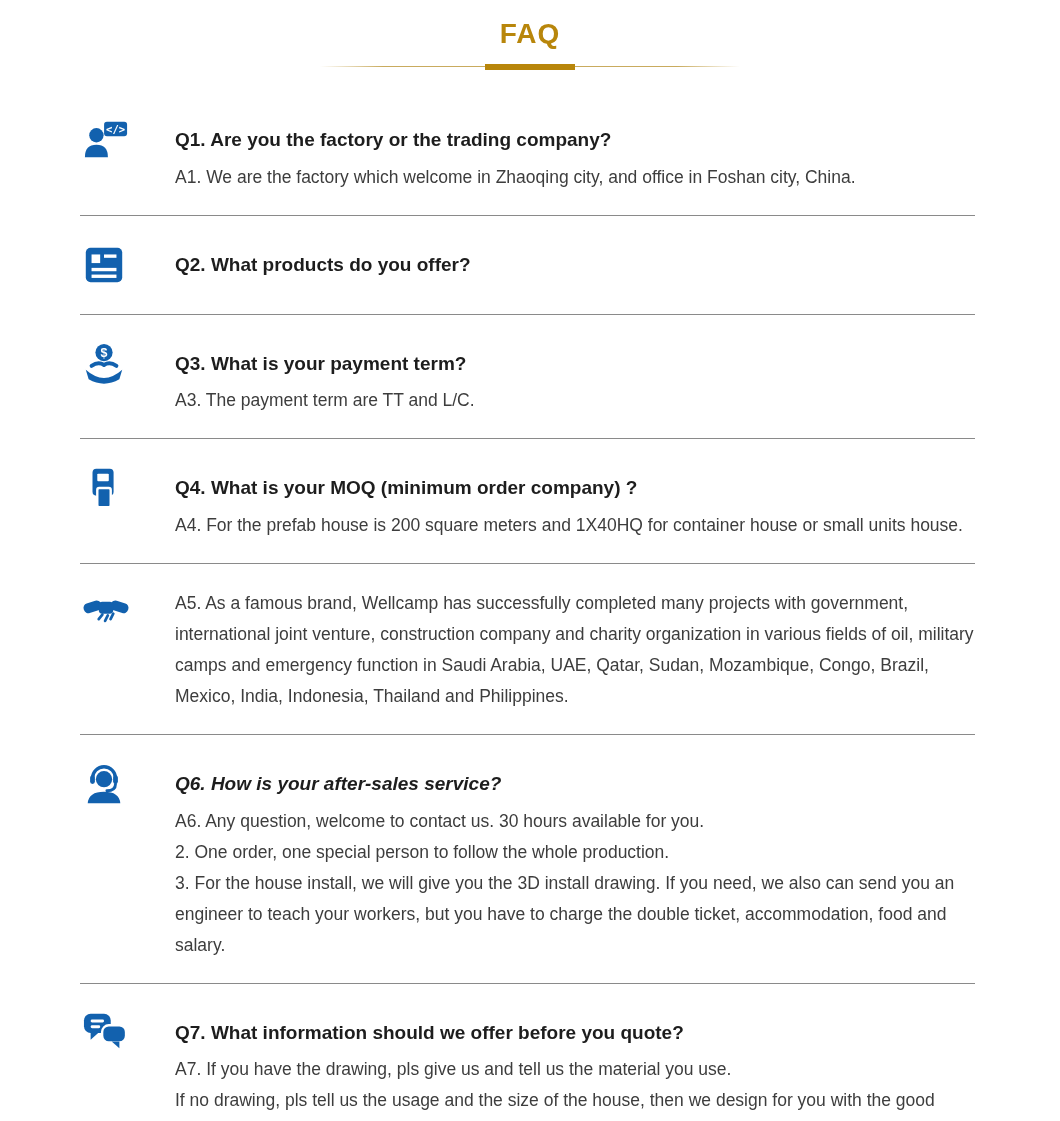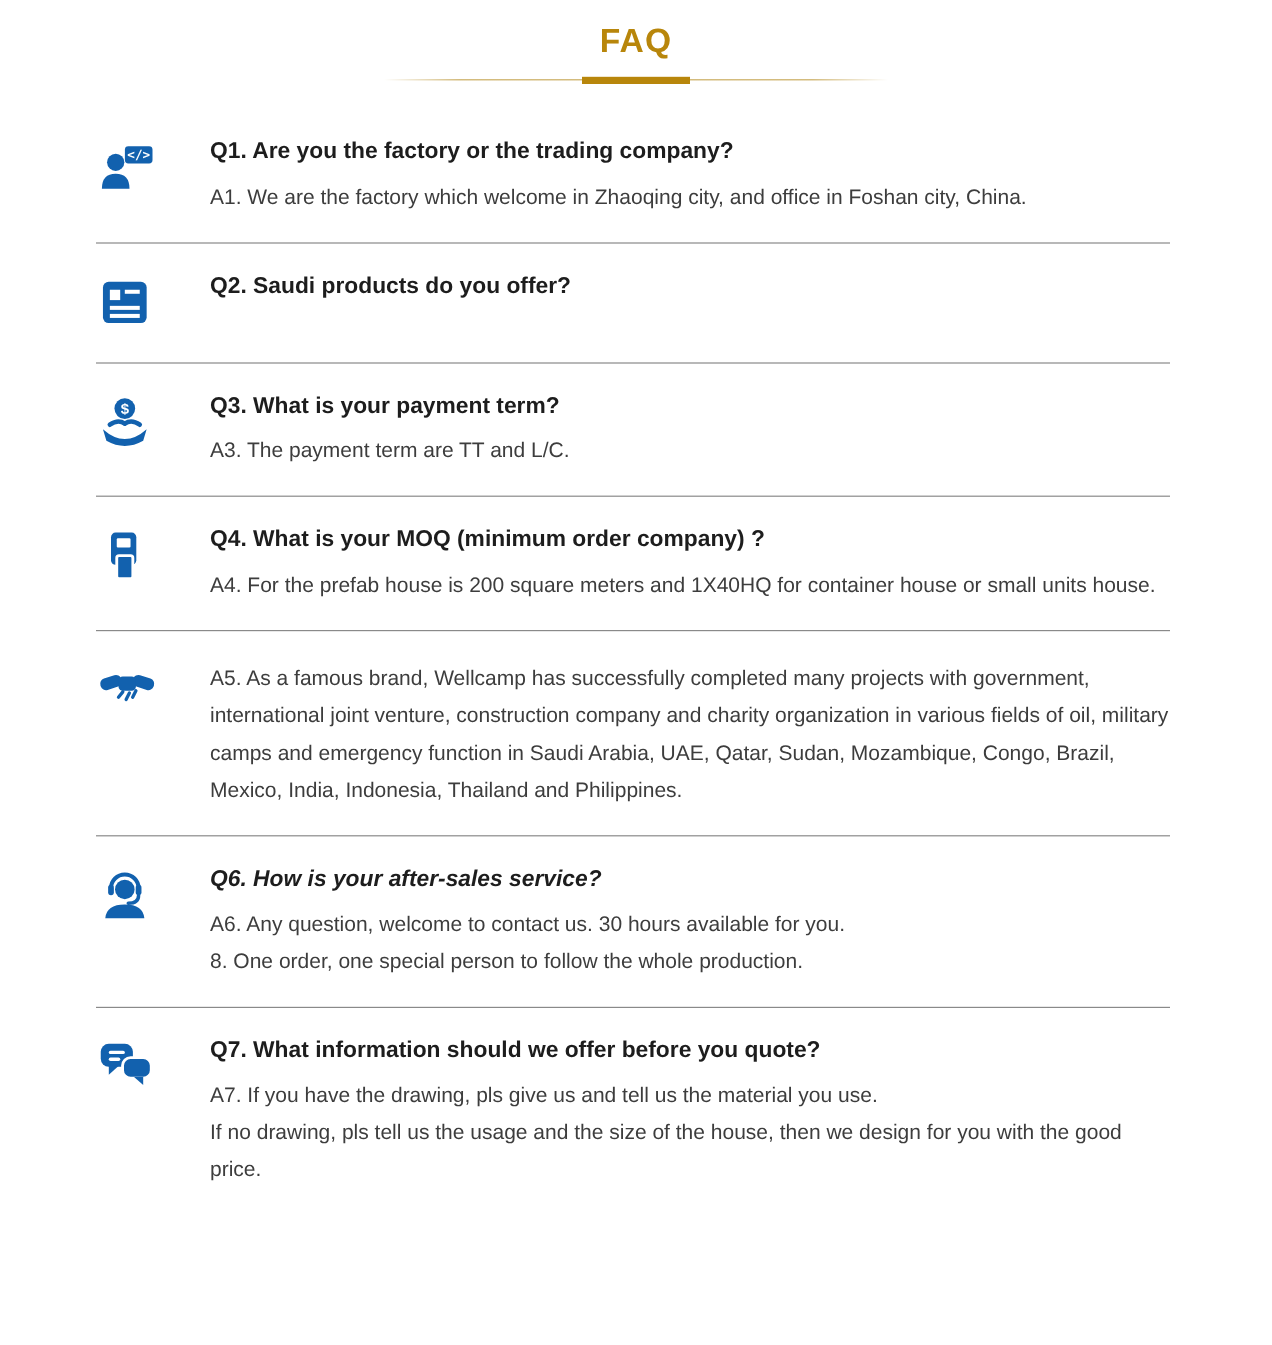--- a/index.html
+++ b/index.html
@@ -51,21 +51,21 @@
   .icon-cell{
     width:95px;
     flex:0 0 95px;
     padding-top:2px;
   }
   .icon{display:inline-block;color:var(--icon-blue);line-height:0;}
   .icon svg{display:block;}
 
   .text-cell{flex:1 1 auto;min-width:0;}
   .question{
-    margin:0 0 9px;
+    margin:13px 0 9px;
     font-size:19px;
     font-weight:700;
     color:#1d1d1d;
     line-height:1.3;
   }
   .question.italic{font-style:italic;}
   .answer p{
     margin:0;
     font-size:17.5px;
     color:#3d3d3d;
@@ -106,21 +106,21 @@
     <div class="icon-cell">
       <span class="icon"><svg viewBox="0 0 48 48" width="48" height="46">
               <rect x="5" y="6" width="38" height="36" rx="5" fill="currentColor"></rect>
               <rect x="11" y="13" width="9" height="9" fill="#fff"></rect>
               <rect x="24" y="13" width="13" height="3.5" fill="#fff"></rect>
               <rect x="11" y="27" width="26" height="3.5" fill="#fff"></rect>
               <rect x="11" y="34" width="26" height="3.5" fill="#fff"></rect>
             </svg></span>
     </div>
     <div class="text-cell">
-      <h2 class="question">Q2. Saudi products do you offer?</h2>
+      <h2 class="question">Q2. What products do you offer?</h2>
     </div>
   </section>
 
   <section class="faq-item">
     <div class="icon-cell">
       <span class="icon"><svg viewBox="0 0 48 48" width="48" height="46">
               <circle cx="24" cy="12" r="9" fill="currentColor"></circle>
               <text x="24" y="16.5" font-size="13" font-weight="bold" fill="#fff" text-anchor="middle">$</text>
               <path d="M11 26q7-5 13-1" stroke="currentColor" stroke-width="4" fill="none" stroke-linecap="round"></path>
               <path d="M37 26q-7-5-13-1" stroke="currentColor" stroke-width="4" fill="none" stroke-linecap="round"></path>
@@ -175,21 +175,22 @@
               <rect x="9.5" y="15" width="5" height="9" rx="2.5" fill="currentColor"></rect>
               <rect x="33.5" y="15" width="5" height="9" rx="2.5" fill="currentColor"></rect>
               <path d="M36 24q0 7-9 7" fill="none" stroke="currentColor" stroke-width="3" stroke-linecap="round"></path>
               <path d="M7 44q1-12 17-12t17 12z" fill="currentColor"></path>
             </svg></span>
     </div>
     <div class="text-cell">
       <h2 class="question italic">Q6. How is your after-sales service?</h2>
       <div class="answer">
             <p>A6. Any question, welcome to contact us. 30 hours available for you.</p>
-            <p>8. One order, one special person to follow the whole production.</p>
+            <p>2. One order, one special person to follow the whole production.</p>
+            <p>3. For the house install, we will give you the 3D install drawing. If you need, we also can send you an engineer to teach your workers, but you have to charge the double ticket, accommodation, food and salary.</p>
           </div>
     </div>
   </section>
 
   <section class="faq-item last">
     <div class="icon-cell">
       <span class="icon"><svg viewBox="0 0 50 46" width="50" height="44">
               <rect x="3" y="4" width="28" height="20" rx="7" fill="currentColor"></rect>
               <path d="M10 23v8l9-8z" fill="currentColor"></path>
               <rect x="10" y="10" width="14" height="3" rx="1.5" fill="#fff"></rect>

